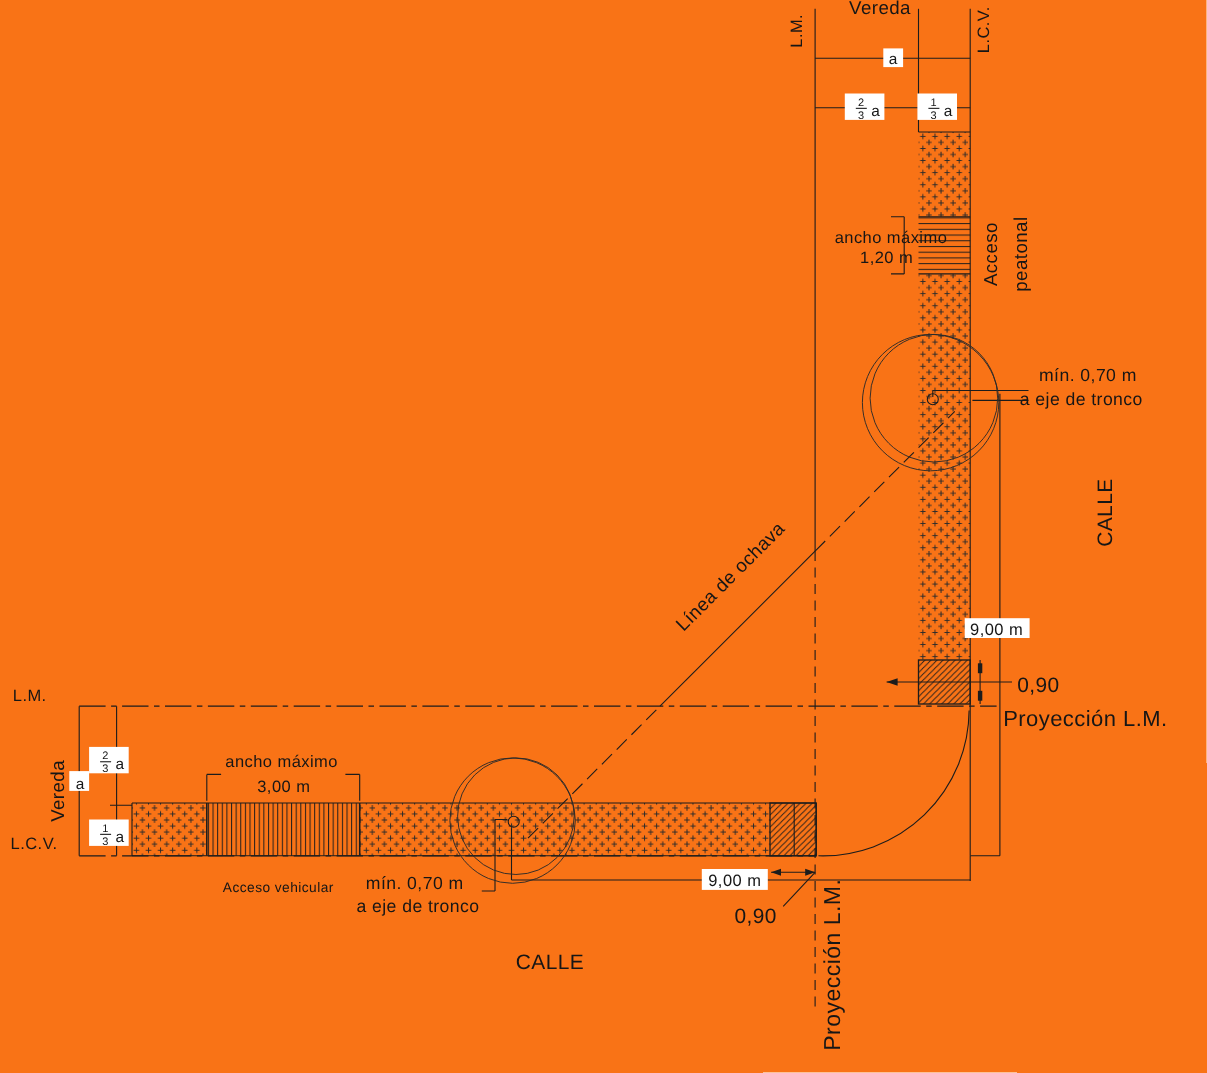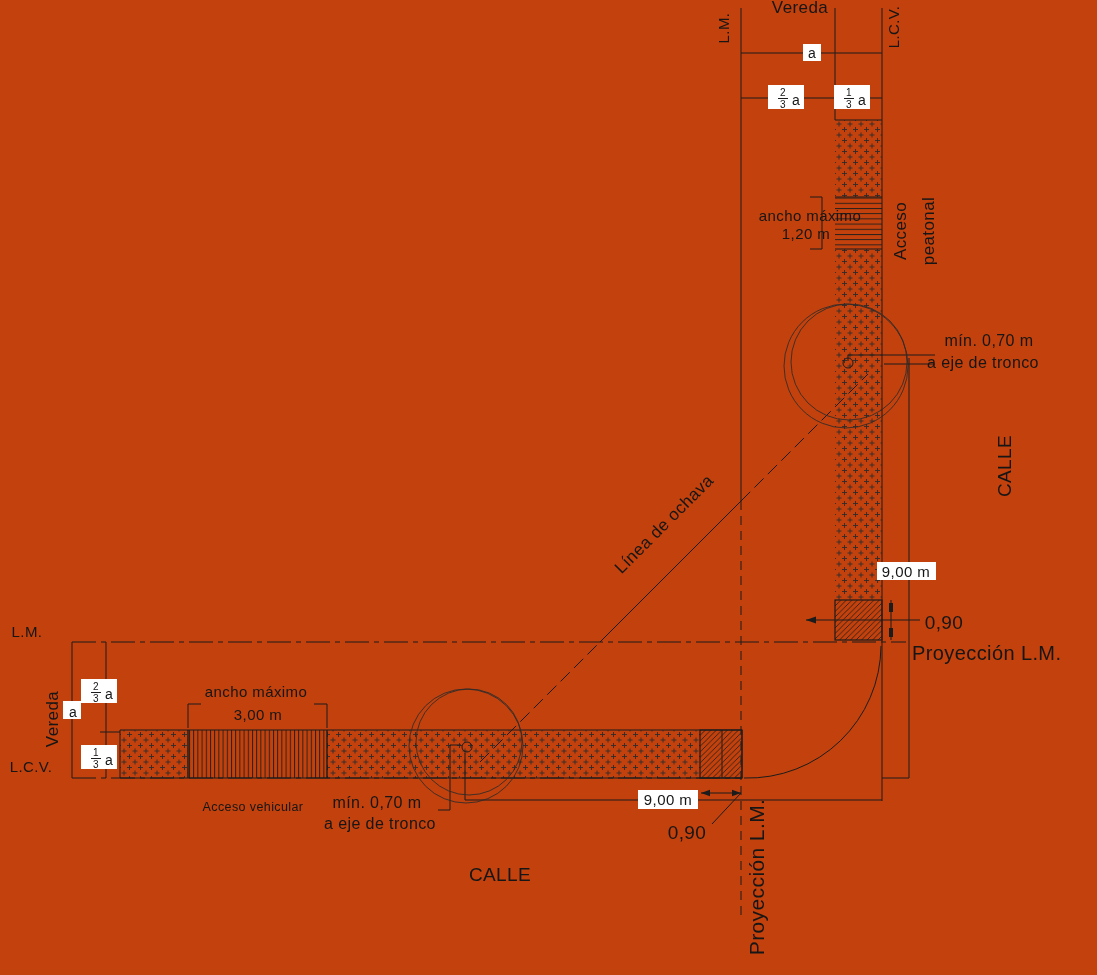--- a/index.html
+++ b/index.html
@@ -1,16 +1,16 @@
 <!DOCTYPE html>
 <html><head>
 <meta charset="utf-8">
 <style>
   html,body{margin:0;padding:0;background:#fff;}
-  #stage{position:relative;width:1097px;height:975px;background:#c2410c;overflow:hidden;}
+  #stage{position:relative;width:1097px;height:975px;background:#f97316;overflow:hidden;}
   svg{position:absolute;left:0;top:0;}
   text{font-family:"Liberation Sans", sans-serif;fill:#161616;letter-spacing:.4px;}
   .ln{stroke:#1c1c1c;stroke-width:1;fill:none;}
   .ln2{stroke:#1c1c1c;stroke-width:1.4;fill:none;}
   .thin{stroke:#2a2a2a;stroke-width:.85;fill:none;}
   .dashdot{stroke:#1c1c1c;stroke-width:1.05;fill:none;stroke-dasharray:24 5 5 5;}
   .dash{stroke:#1c1c1c;stroke-width:1;fill:none;stroke-dasharray:9 6;}
   .odash{stroke:#1c1c1c;stroke-width:1;fill:none;stroke-dasharray:13 6;}
   .wbg{fill:#ffffff;}
   .arr{fill:#1c1c1c;stroke:none;}

